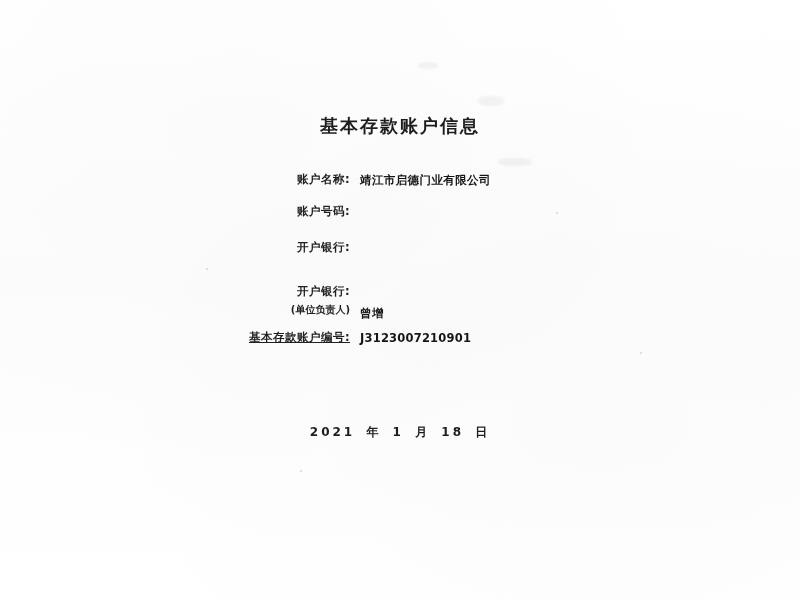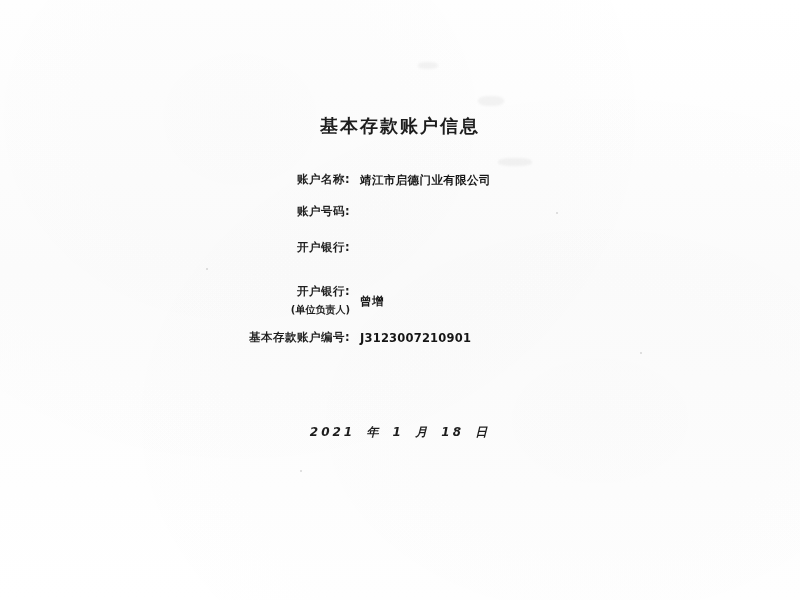--- a/index.html
+++ b/index.html
@@ -116,21 +116,21 @@
     position: absolute;
     left: 0;
     top: 424px;
     width: 800px;
     text-align: center;
     font-size: 12px;
     font-weight: bold;
     color: #1d1d1d;
     letter-spacing: 3px;
   }
-  .date-line .seg { margin: 0 2px; font-style: italic; }
+  .date-line .seg { margin: 0 2px; }
 </style>
 </head>
 <body>
 
 <div class="page">
 
   <div class="paper-tone"></div>
 
   <div class="smudge" style="left:478px; top:96px; width:26px; height:10px;"></div>
   <div class="smudge" style="left:498px; top:158px; width:34px; height:8px;"></div>
@@ -155,25 +155,25 @@
 
     <div class="field-row abs row-bank">
       <div class="field-label">开户银行:</div>
     </div>
 
     <div class="field-row abs row-legal">
       <div class="field-label">
         <span>开户银行:</span>
         <span class="sub">(单位负责人)</span>
       </div>
-      <div class="field-value" style="top:10px;">曾增</div>
+      <div class="field-value" style="top:22px;">曾增</div>
     </div>
 
     <div class="field-row abs row-code">
-      <div class="field-label" style="width:122px; left:-10px;">基本存款账户编号:</div>
+      <div class="field-label" style="width:122px; left:-10px;text-decoration:underline;">基本存款账户编号:</div>
       <div class="field-value numeric">J3123007210901</div>
     </div>
 
   </div>
 
   <div class="date-line">
     <span class="seg">2021</span>
     <span class="seg">年</span>
     <span class="seg">1</span>
     <span class="seg">月</span>

